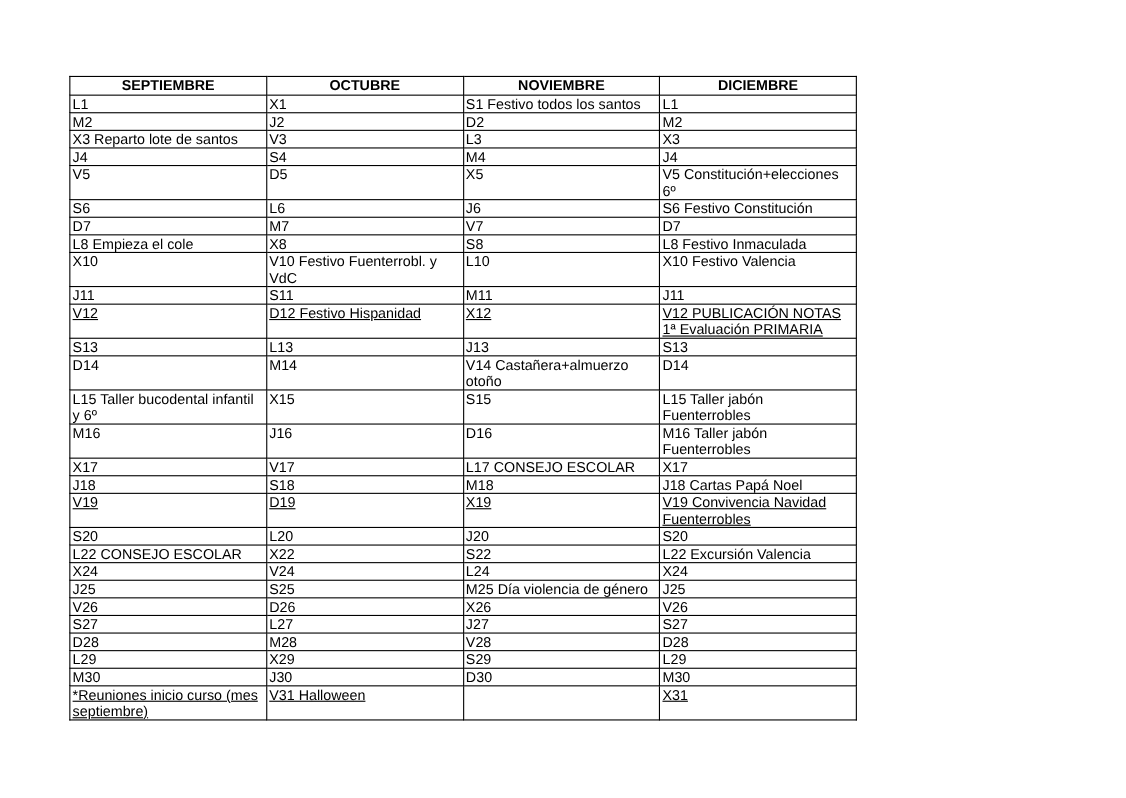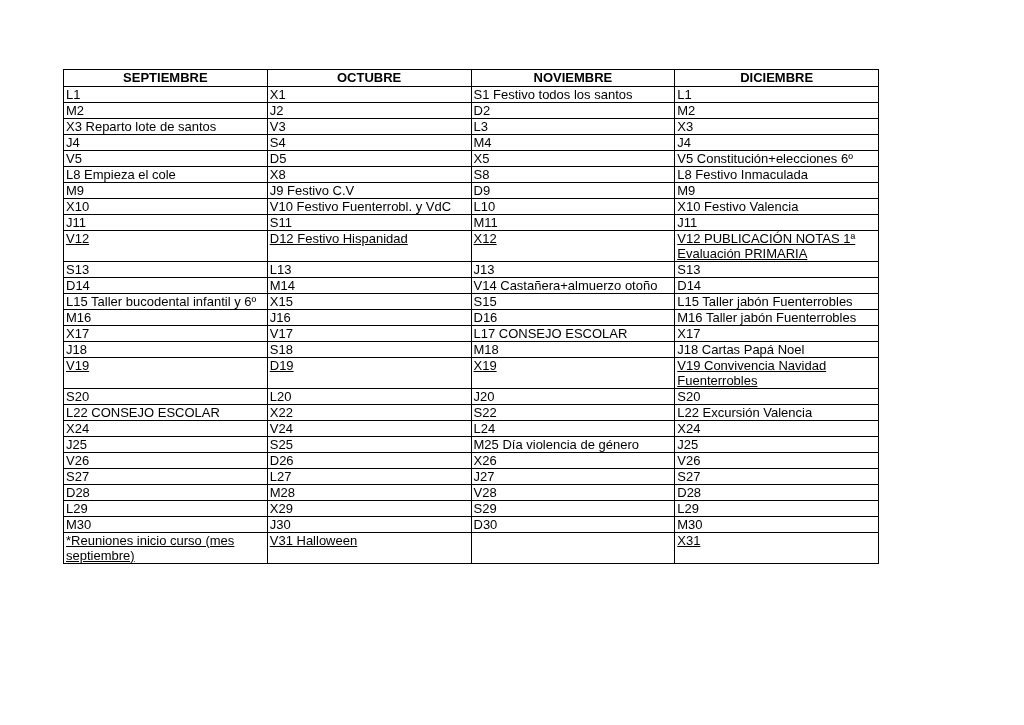--- a/index.html
+++ b/index.html
@@ -6,21 +6,21 @@
     --holiday:#FCD566;
     --weekend:#EFEFEF;
     --border:#000000;
     --text:#000000;
   }
   html,body{margin:0;padding:0;}
   body{
     width:1024px;height:725px;background:#ffffff;position:relative;
     font-family:"Liberation Sans", sans-serif;color:var(--text);
   }
-  .doc-area{position:absolute;left:63px;top:69px;width:816px;}
+  .doc-area{position:absolute;left:63px;top:69px;width:716px;}
   table.calendar{
     border-collapse:collapse;width:100%;table-layout:fixed;
   }
   table.calendar th, table.calendar td{
     border:1px solid var(--border);
     font-size:13px;line-height:15px;
     vertical-align:top;padding:0 2px;
     overflow:hidden;word-wrap:break-word;
   }
   table.calendar th{
@@ -72,30 +72,36 @@
           <td>M4</td>
           <td>J4</td>
         </tr>
         <tr>
           <td>V5</td>
           <td>D5</td>
           <td>X5</td>
           <td>V5 Constitución+elecciones 6º</td>
         </tr>
         <tr>
+          <td class="bg-weekend">S6</td>
+          <td>L6</td>
+          <td>J6</td>
+          <td class="bg-holiday">S6 Festivo Constitución</td>
+        </tr>
+        <tr>
+          <td class="bg-weekend">D7</td>
+          <td>M7</td>
+          <td>V7</td>
+          <td class="bg-weekend">D7</td>
+        </tr>
+        <tr>
           <td>L8 Empieza el cole</td>
           <td>X8</td>
           <td class="bg-weekend">S8</td>
           <td class="bg-holiday">L8 Festivo Inmaculada</td>
-        </tr>
-        <tr>
-          <td>M9</td>
-          <td class="bg-holiday">J9 Festivo C.V</td>
-          <td class="bg-weekend">D9</td>
-          <td>M9</td>
         </tr>
         <tr>
           <td>X10</td>
           <td class="bg-holiday">V10 Festivo Fuenterrobl. y VdC</td>
           <td>L10</td>
           <td class="bg-holiday">X10 Festivo Valencia</td>
         </tr>
         <tr>
           <td>J11</td>
           <td class="bg-weekend">S11</td>

